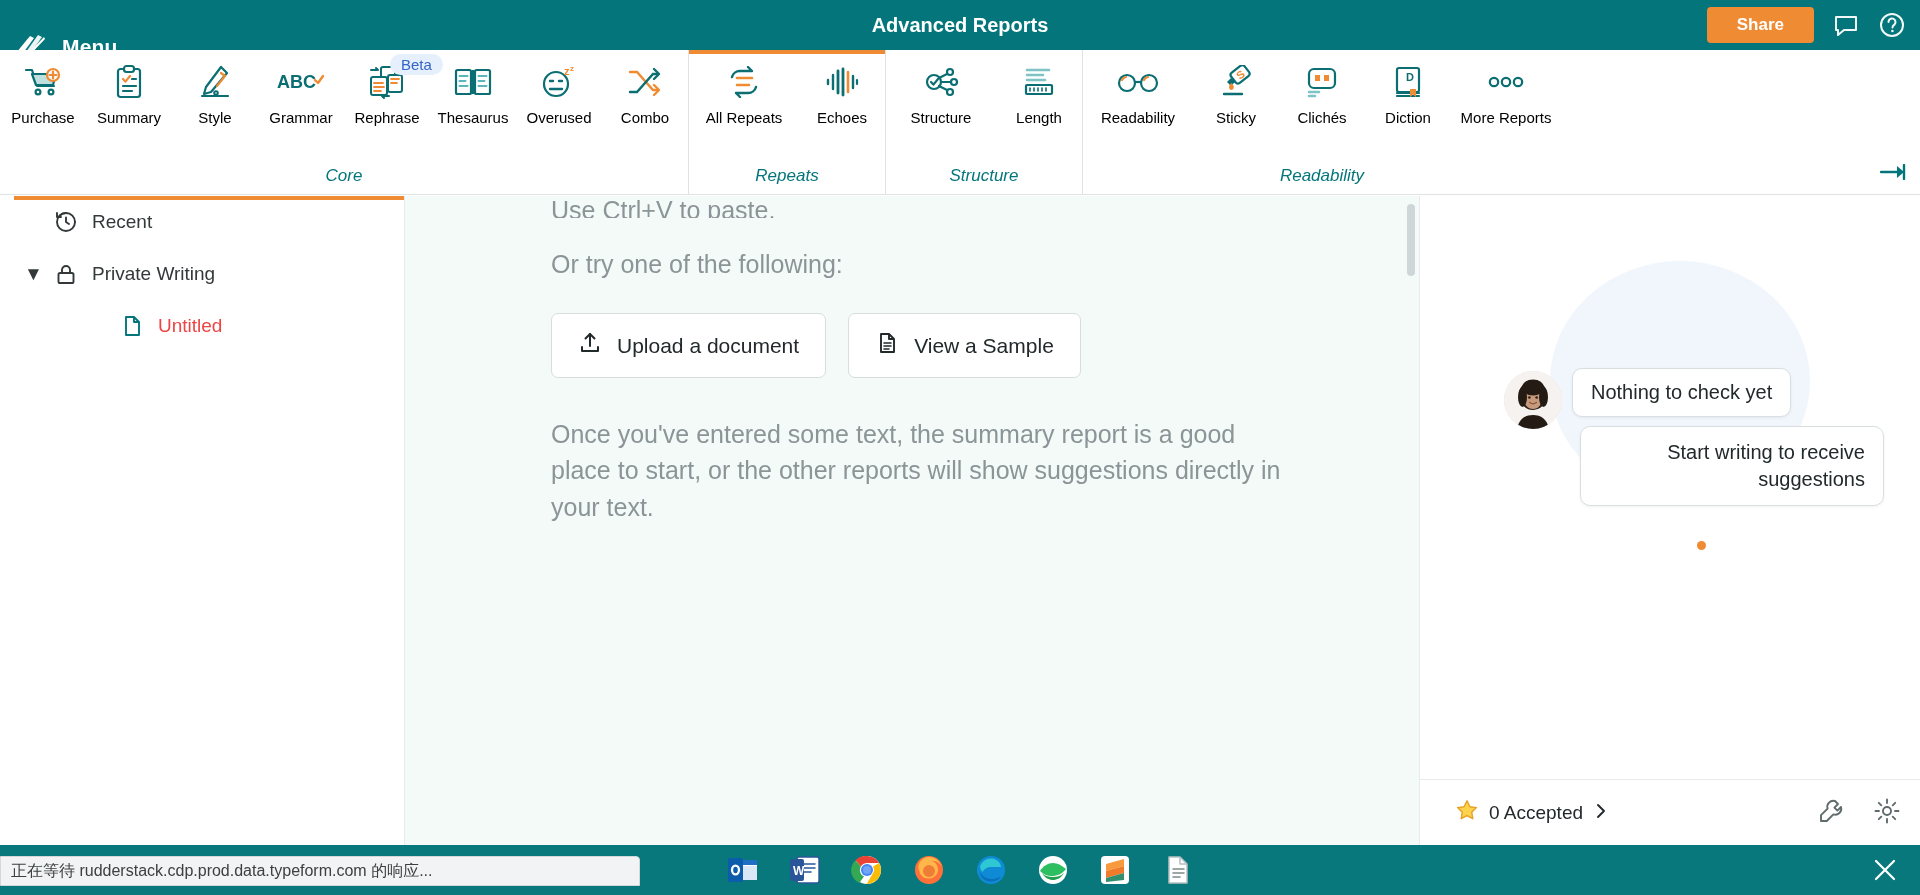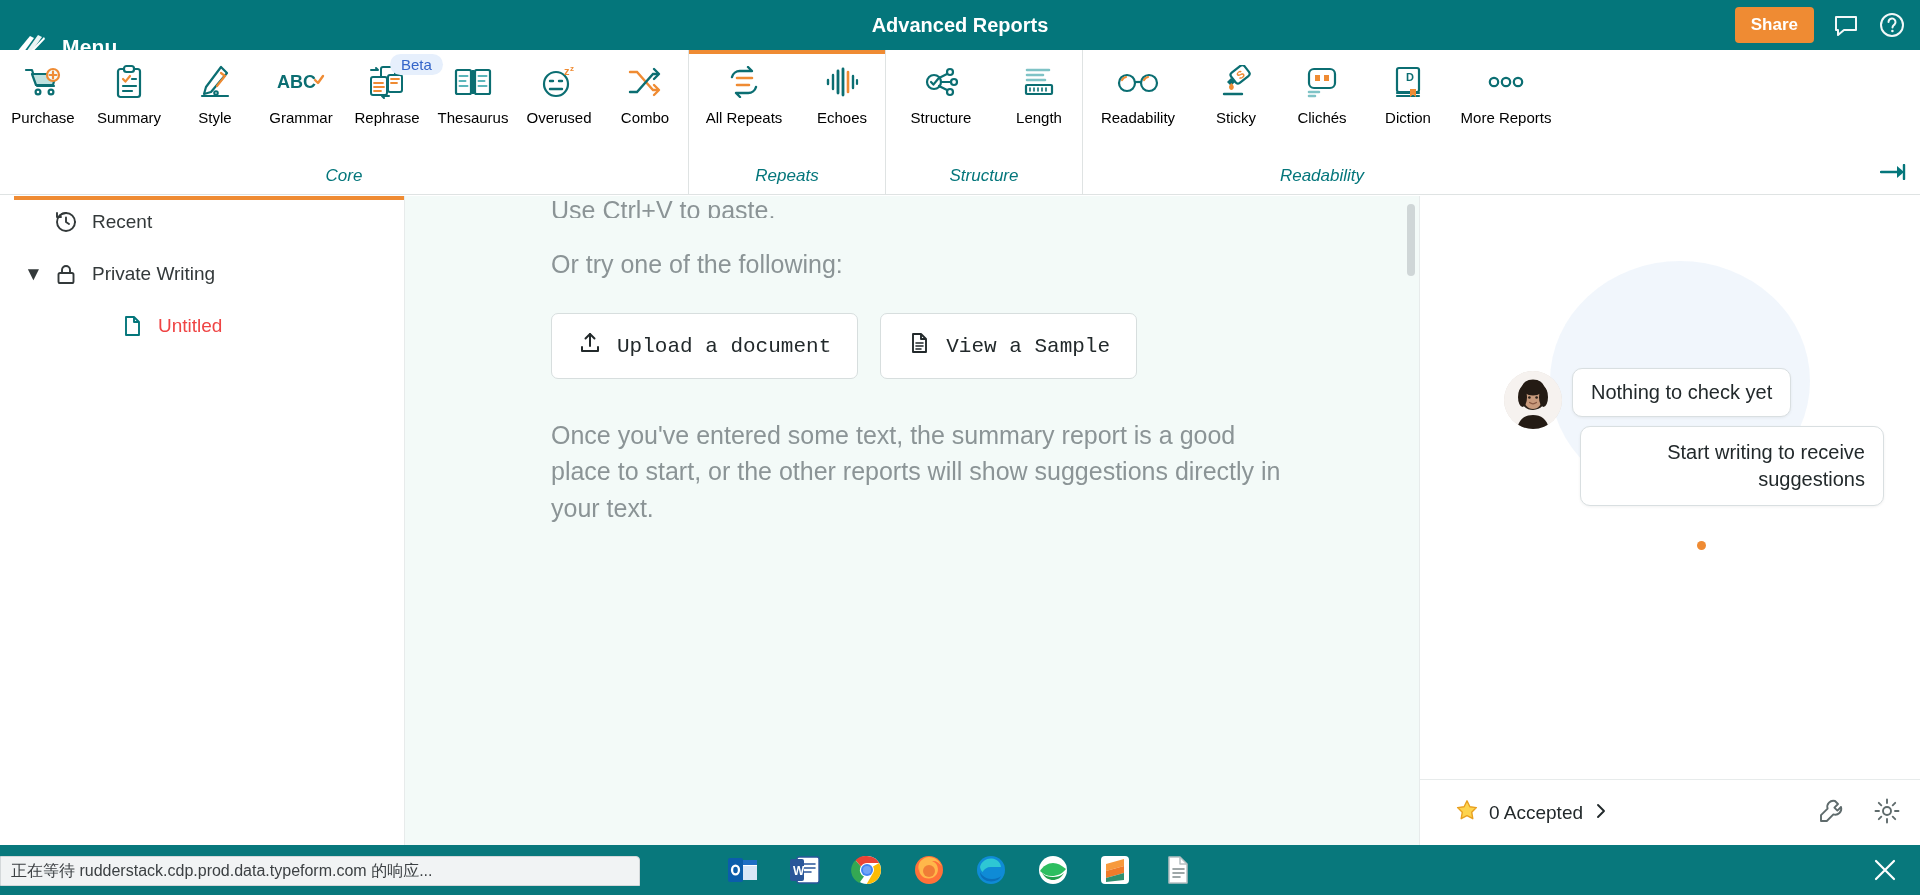--- a/index.html
+++ b/index.html
@@ -23,21 +23,21 @@
     position: absolute; left: 0; right: 0; text-align: center;
     font-size: 20px; font-weight: bold; pointer-events: none;
   }
   .title-right {
     position: absolute; right: 14px; top: 0; height: 50px;
     display: flex; align-items: center; gap: 18px;
   }
   .share-btn {
     background: #ef8b33; color: #fff; border: none; border-radius: 4px;
     font-family: inherit; font-size: 17px; font-weight: bold;
-    padding: 8px 16px; cursor: pointer;
+    padding: 8px 30px; cursor: pointer;
   }
   .tb-icon { width: 28px; height: 28px; cursor: pointer; opacity: .95; }
 
   
   .ribbon {
     position: absolute; left: 0; top: 50px; width: 1920px; height: 145px;
     background: #ffffff; border-bottom: 1px solid #dfe3e3;
     display: flex; align-items: stretch;
   }
   .rgroup { display: flex; flex-direction: column; position: relative; }
@@ -97,21 +97,21 @@
     border-right: 1px solid #e7ebeb;
   }
   .doc-inner { padding: 0 0 0 146px; position: relative; }
   .doc-cut { font-size: 25px; color: #8b9496; padding-top: 0; height: 22px; overflow: hidden; }
   .doc-line { font-size: 25px; color: #8b9496; margin-top: 32px; }
   .doc-buttons { display: flex; gap: 22px; margin-top: 34px; }
   .doc-btn {
     background: #fff; border: 1px solid #d7dede; border-radius: 7px;
     display: flex; align-items: center; gap: 15px;
     padding: 17px 26px; font-size: 21px; color: #22292b; cursor: pointer;
-    font-family: Liberation Mono, monospace;
+    font-family: Liberation Sans, sans-serif;
   }
   .doc-help {
     margin-top: 38px; font-size: 25px; line-height: 1.45; color: #8b9496;
     max-width: 730px;
   }
   .doc-scroll {
     position: absolute; right: 4px; top: 8px; width: 8px; height: 72px;
     background: #cfd6d7; border-radius: 5px;
   }
 

